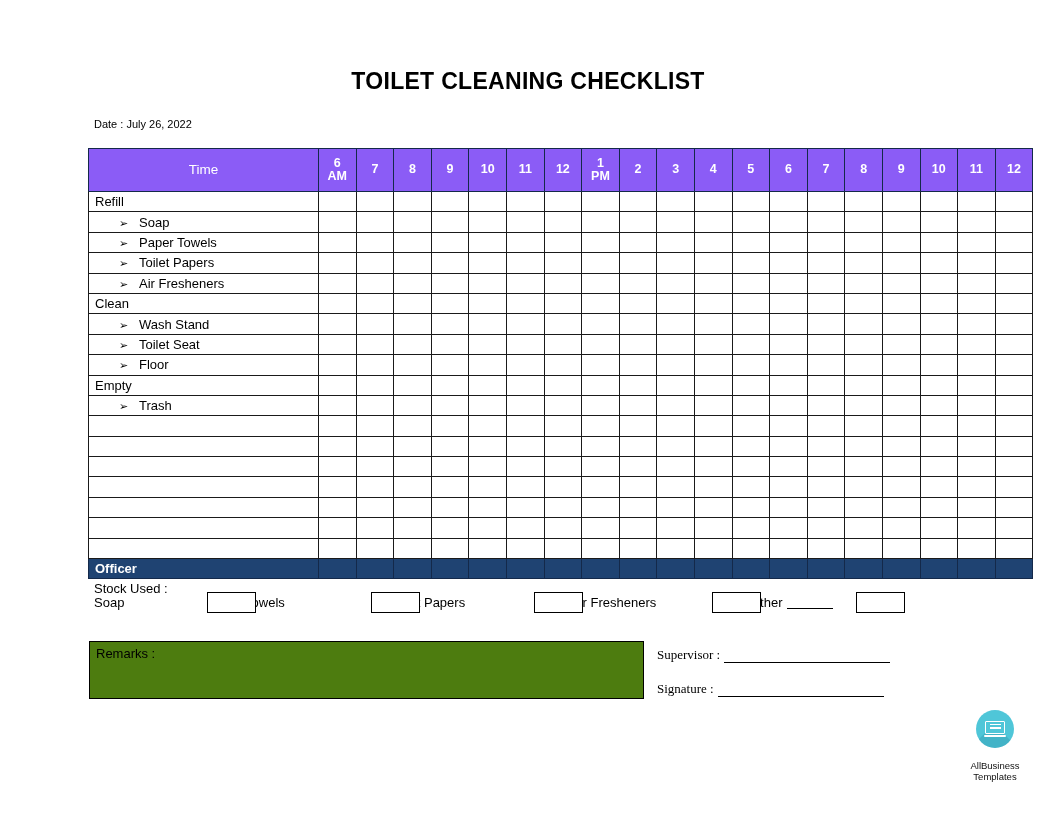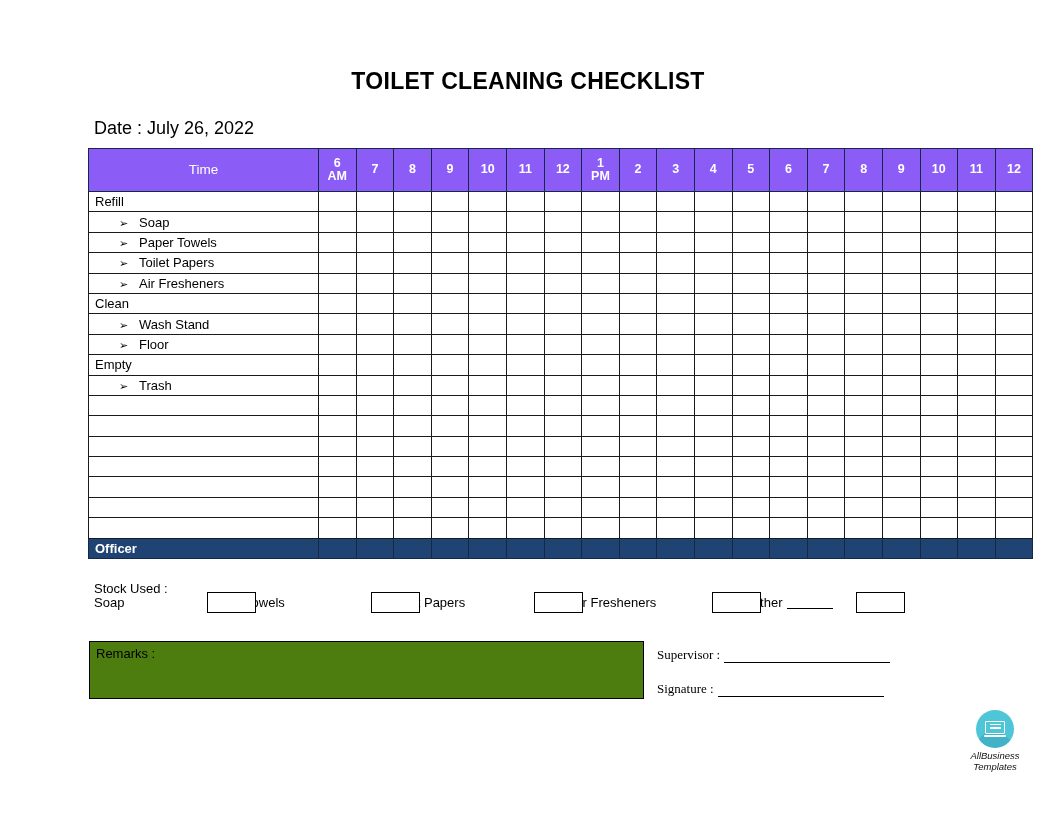--- a/index.html
+++ b/index.html
@@ -32,21 +32,21 @@
     font-weight: bold;
     letter-spacing: 0.3px;
     color: #000;
   }
 
   
   .date-line {
     position: absolute;
     top: 118px;
     left: 94px;
-    font-size: 18px;
+    font-size: 11px;
     color: #000;
   }
 
   
   .sheet {
     position: absolute;
     top: 148px;
     left: 88px;
     width: 925px;
     border-collapse: collapse;
@@ -232,25 +232,24 @@
     width: 11px;
   }
   .logo-base {
     width: 22px;
     height: 2.2px;
     background: #ffffff;
     border-radius: 1px;
     margin-top: 1px;
   }
   .logo-text {
-    margin-top: 3px;
+    margin-top: 13px;
     font-size: 9.5px;
     line-height: 1.15;
     color: #111;
-    font-style: italic;
   }
 </style>
 </head>
 <body>
 
 <div class="page">
 
   <div class="doc-title">TOILET CLEANING CHECKLIST</div>
 
   <div class="date-line">Date : July 26, 2022</div>
@@ -408,20 +407,42 @@
           <td></td>
           <td></td>
           <td></td>
           <td></td>
           <td></td>
           <td></td>
           <td></td>
         </tr>
         <tr>
           <td class="label-cell sub"><span class="arrow">➢</span>Wash Stand</td>
+          <td></td>
+          <td></td>
+          <td></td>
+          <td></td>
+          <td></td>
+          <td></td>
+          <td></td>
+          <td></td>
+          <td></td>
+          <td></td>
+          <td></td>
+          <td></td>
+          <td></td>
+          <td></td>
+          <td></td>
+          <td></td>
+          <td></td>
+          <td></td>
+          <td></td>
+        </tr>
+        <tr>
+          <td class="label-cell sub"><span class="arrow">➢</span>Toilet Seat</td>
           <td></td>
           <td></td>
           <td></td>
           <td></td>
           <td></td>
           <td></td>
           <td></td>
           <td></td>
           <td></td>
           <td></td>

